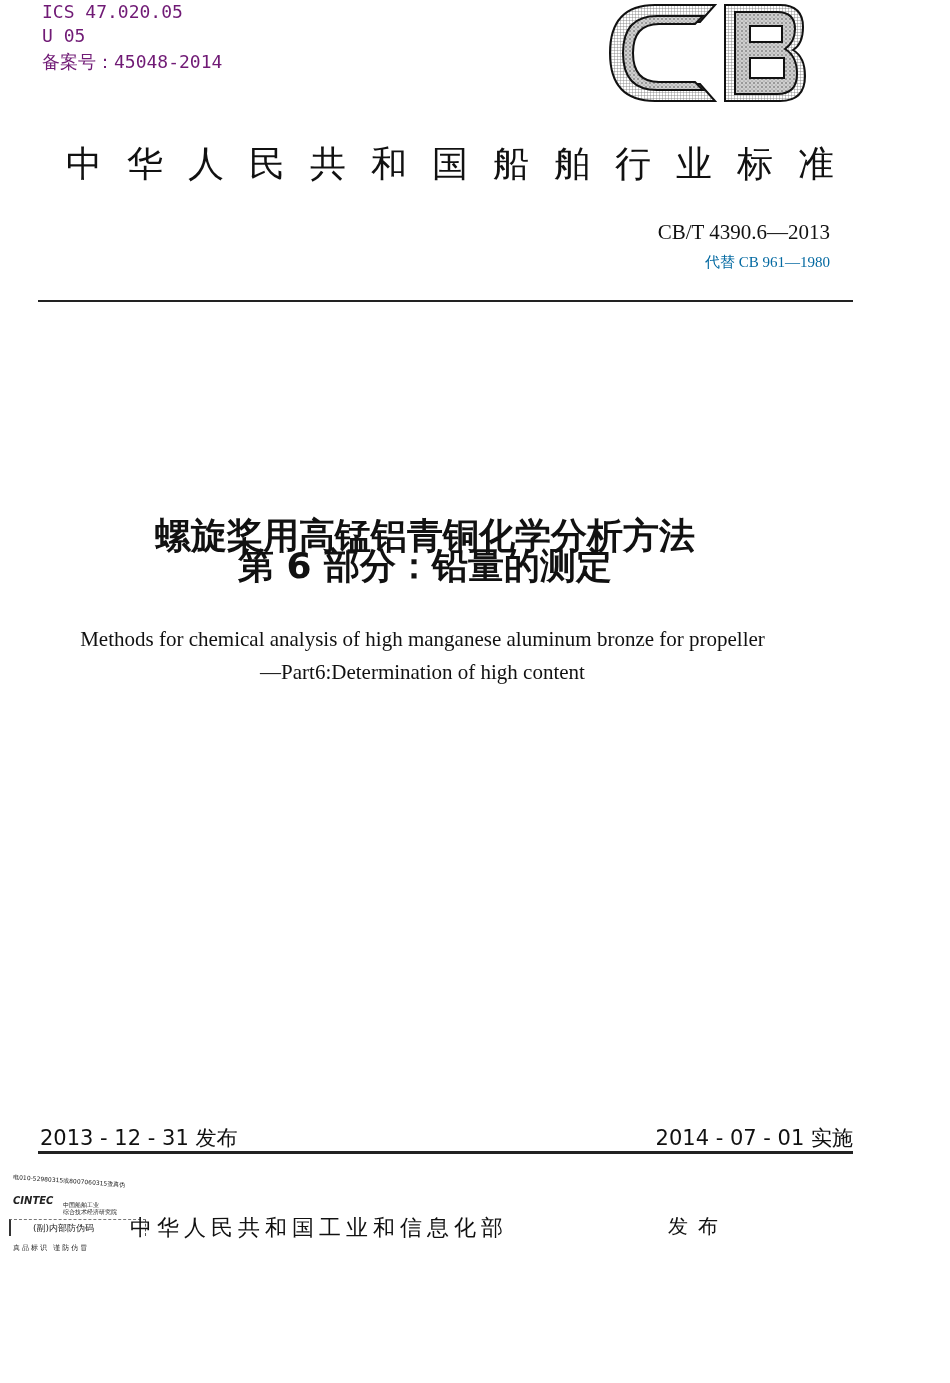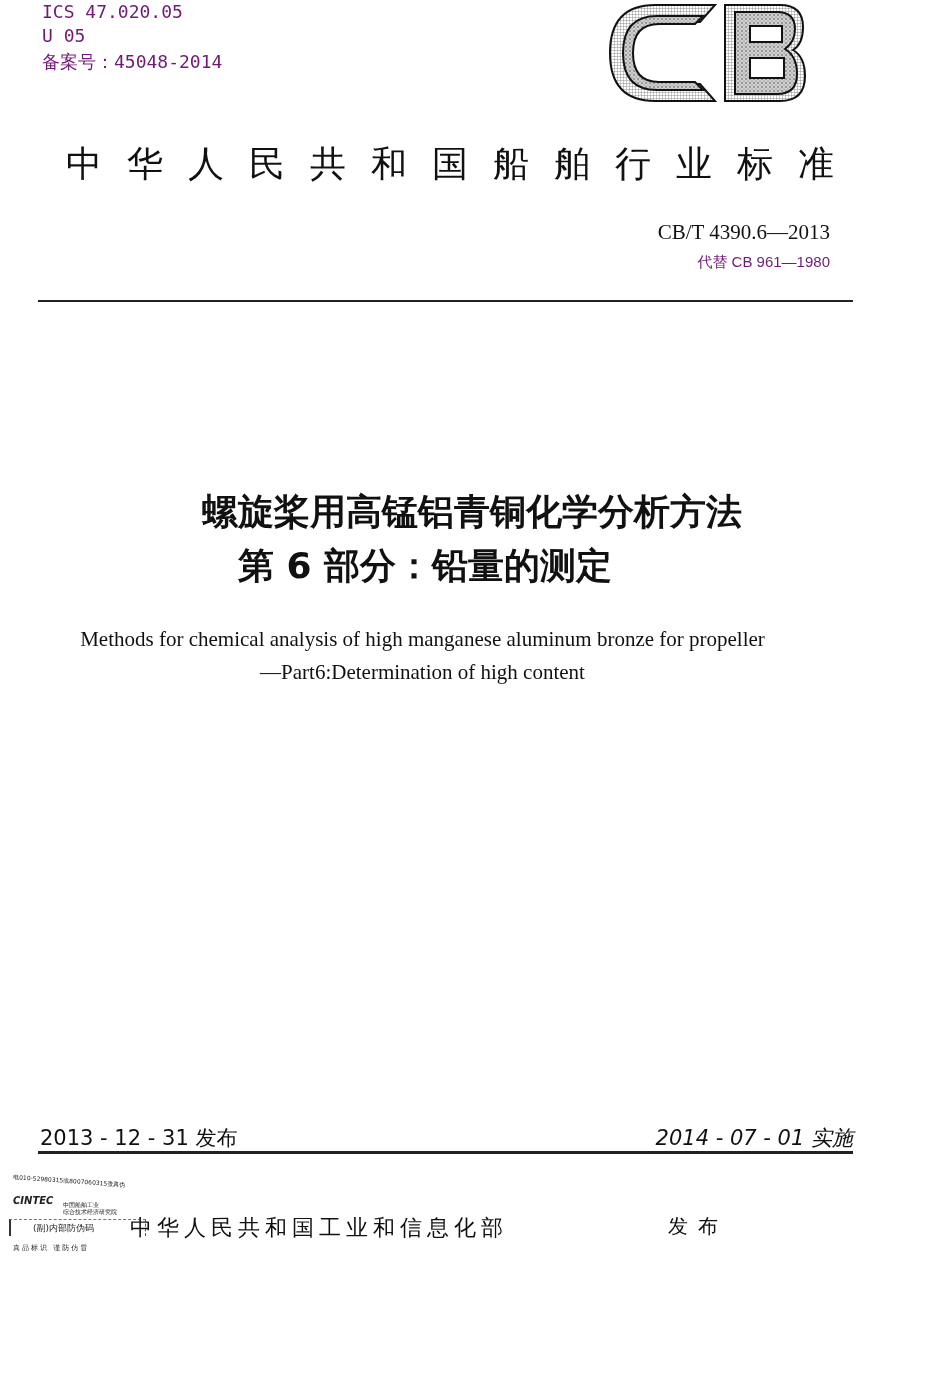--- a/index.html
+++ b/index.html
@@ -2,21 +2,21 @@
 <html><head>
   <meta charset="utf-8">
   <style>
     html, body { margin: 0; padding: 0; background: #ffffff; }
     body { width: 950px; height: 1383px; position: relative; overflow: hidden; color: #111; font-family: "DejaVu Sans", sans-serif; }
     .abs { position: absolute; }
     .meta { left: 42px; font-size: 18px; line-height: 24px; font-family: "DejaVu Sans Mono", monospace; color: #701a75; }
     .logo { left: 605px; top: 2px; width: 205px; height: 102px; }
     .std-title { left: 42px; top: 140px; width: 800px; font-size: 36px; letter-spacing: 25px; white-space: nowrap; font-family: "DejaVu Sans", sans-serif; margin-left: 24px; }
     .std-number { right: 120px; top: 220px; font-size: 21px; font-family: "Liberation Serif", serif; text-align: right; }
-    .replace { right: 120px; top: 253px; font-size: 15px; font-family: Liberation Sans, sans-serif; color: #701a75; text-align: right; }
+    .replace { right: 120px; top: 253px; font-size: 15px; font-family: Liberation Serif, serif; color: #0369a1; text-align: right; }
     .rule-top { left: 38px; top: 300px; width: 815px; height: 2px; background: #222; }
     .title-cn { left: 0; width: 850px; text-align: center; font-size: 36px; font-weight: bold; font-family: "DejaVu Sans", sans-serif; }
     .title-en { left: 0; width: 845px; text-align: center; font-size: 21px; font-family: "Liberation Serif", serif; }
     .date { top: 1124px; font-size: 21px; font-family: "DejaVu Sans", sans-serif; }
     .rule-bottom { left: 38px; top: 1151px; width: 815px; height: 3px; background: #222; }
     .issuer { left: 130px; top: 1213px; font-size: 22px; letter-spacing: 5px; font-family: "DejaVu Sans", sans-serif; white-space: nowrap; }
     .issue-label { left: 668px; top: 1213px; font-size: 20px; letter-spacing: 10px; }
     .stamp { left: 5px; top: 1175px; width: 125px; height: 85px; font-size: 7px; color: #222; }
     .stamp .line1 { position: absolute; left: 8px; top: 2px; transform: rotate(4deg); font-size: 6px; }
     .stamp .brand { position: absolute; left: 8px; top: 20px; font-style: italic; font-weight: bold; font-size: 10px; }
@@ -55,28 +55,28 @@
   </svg>
 </div>
 
 <div class="abs std-title">中华人民共和国船舶行业标准</div>
 
 <div class="abs std-number">CB/T 4390.6—2013</div>
 <div class="abs replace">代替 CB 961—1980</div>
 
 <div class="abs rule-top"></div>
 
-<div class="abs title-cn" style="top:488px;padding-left:47px;">螺旋桨用高锰铝青铜化学分析方法</div>
+<div class="abs title-cn" style="top:512px;">螺旋桨用高锰铝青铜化学分析方法</div>
 <div class="abs title-cn" style="top:542px;">第 6 部分：铅量的测定</div>
 
 <div class="abs title-en" style="top:627px;">Methods for chemical analysis of high manganese aluminum bronze for propeller</div>
 <div class="abs title-en" style="top:660px;">—Part6:Determination of high content</div>
 
 <div class="abs date" style="left:40px;">2013 - 12 - 31 发布</div>
-<div class="abs date" style="right:97px;font-style:italic;">2014 - 07 - 01 实施</div>
+<div class="abs date" style="right:97px;">2014 - 07 - 01 实施</div>
 <div class="abs rule-bottom"></div>
 
 <div class="abs stamp">
   <div class="line1">电010-52980315或8007060315查真伪</div>
   <div class="brand">CINTEC</div>
   <div class="org" style="white-space:pre;">中国船舶工业
 综合技术经济研究院</div>
   <div class="box">(副)内部防伪码</div>
   <div class="tail">真品标识 谨防仿冒</div>
 </div>

